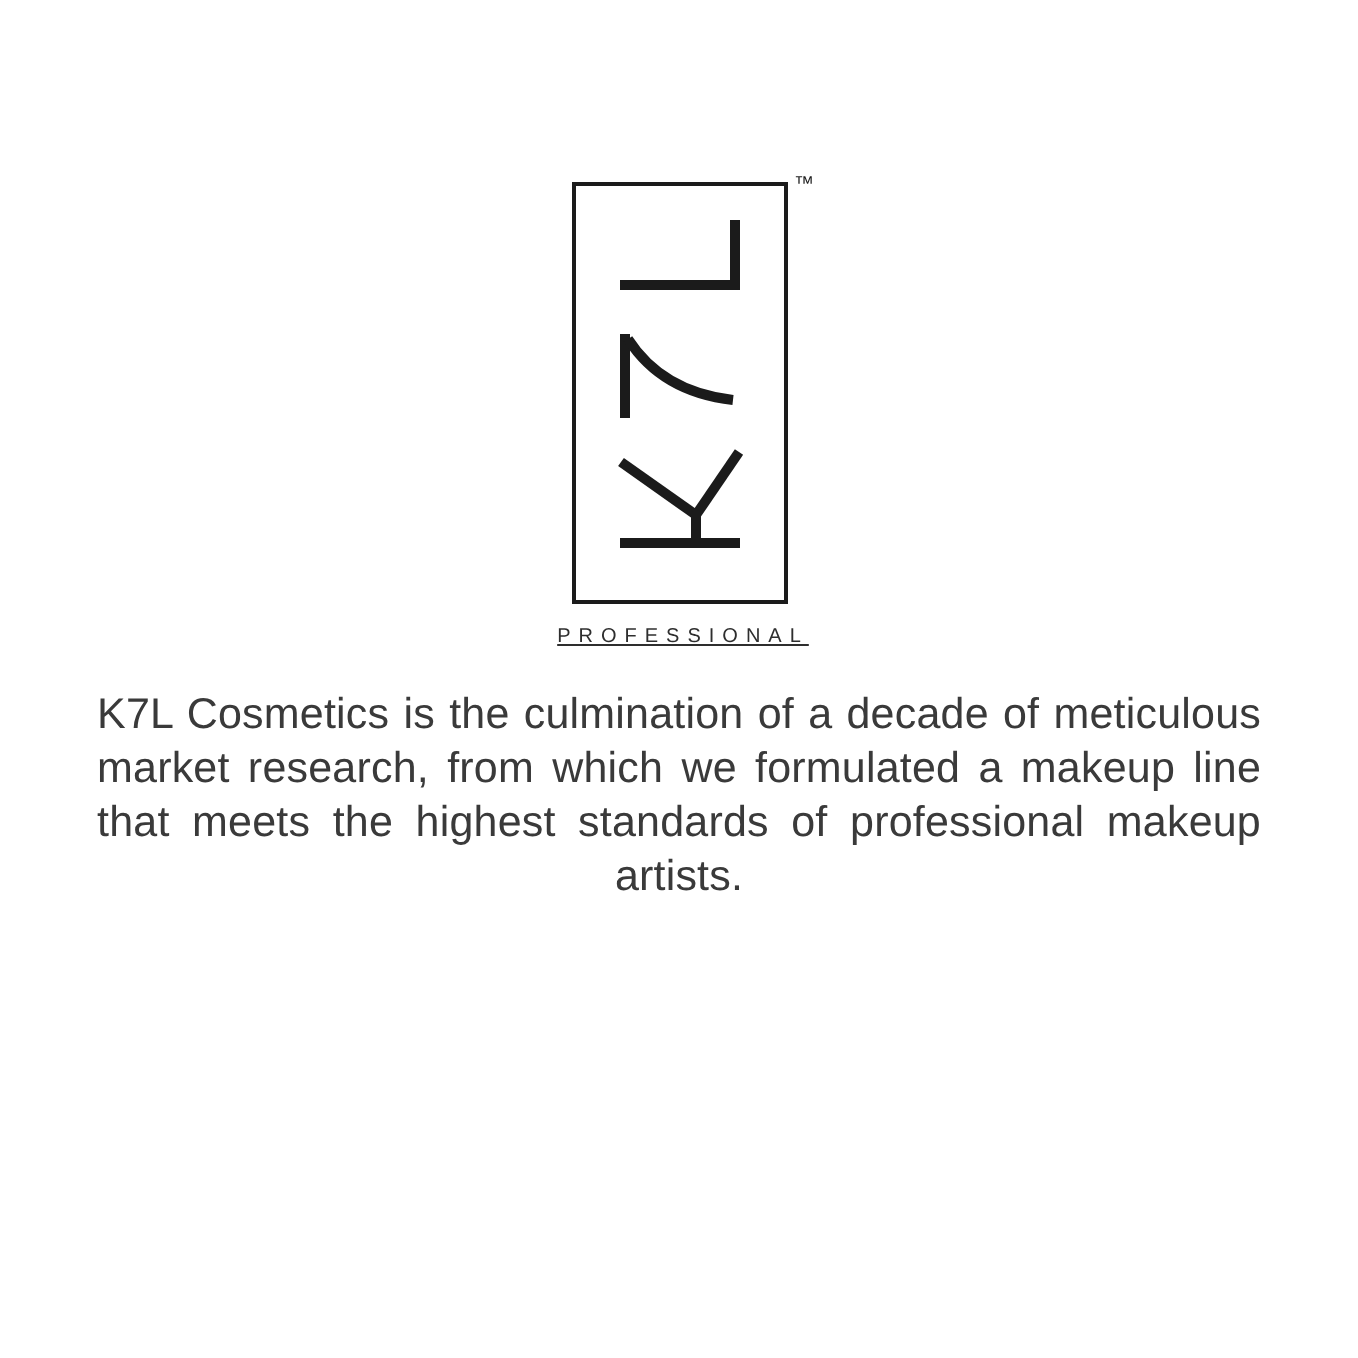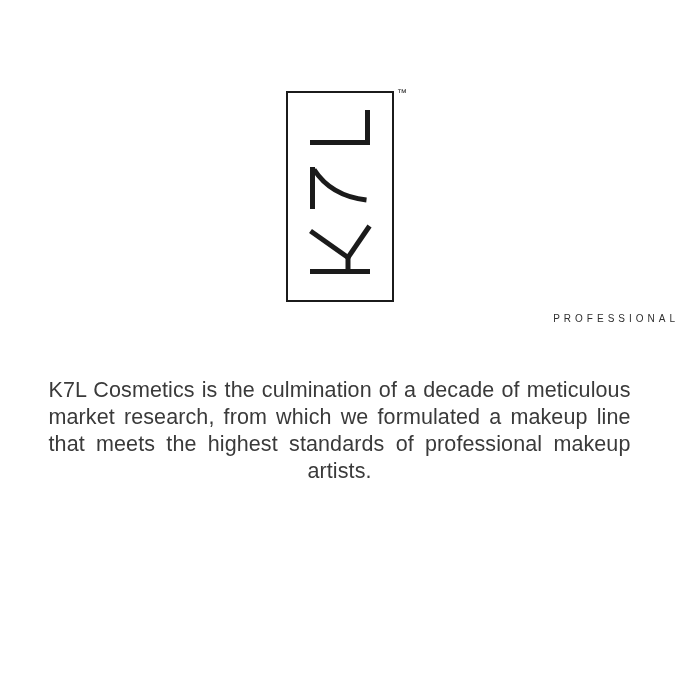--- a/index.html
+++ b/index.html
@@ -63,28 +63,29 @@
     letter-spacing: 0;
     user-select: none;
   }
   .tagline {
     margin-top: 11px;
     font-size: 10px;
     font-weight: 400;
     letter-spacing: 4px;
     text-indent: 4px;
     color: #2e2e2e;
-    text-align: right;
+    text-align: center;
     white-space: nowrap;
+    text-decoration: underline;
   }
 
   
   .about {
     width: 582px;
-    margin: 53px auto 0;
+    margin: 20px auto 0;
   }
   .about p {
     margin: 0 0 21px 0;
     font-size: 21.5px;
     line-height: 27px;
     font-weight: 400;
     color: var(--body-text);
     text-align: justify;
     text-align-last: center;
     letter-spacing: 0.1px;

